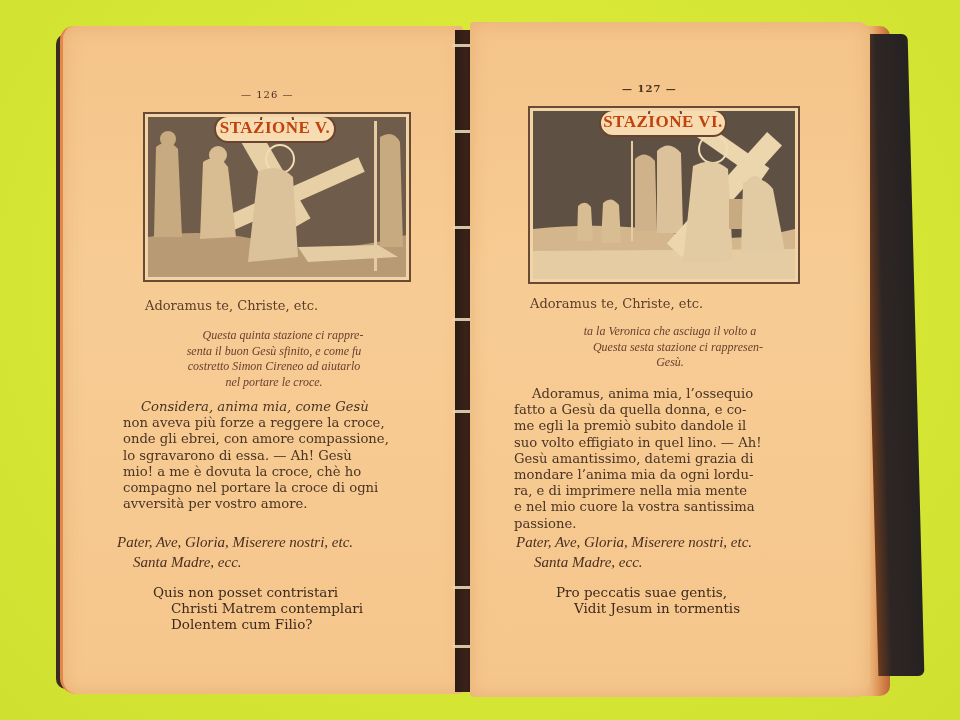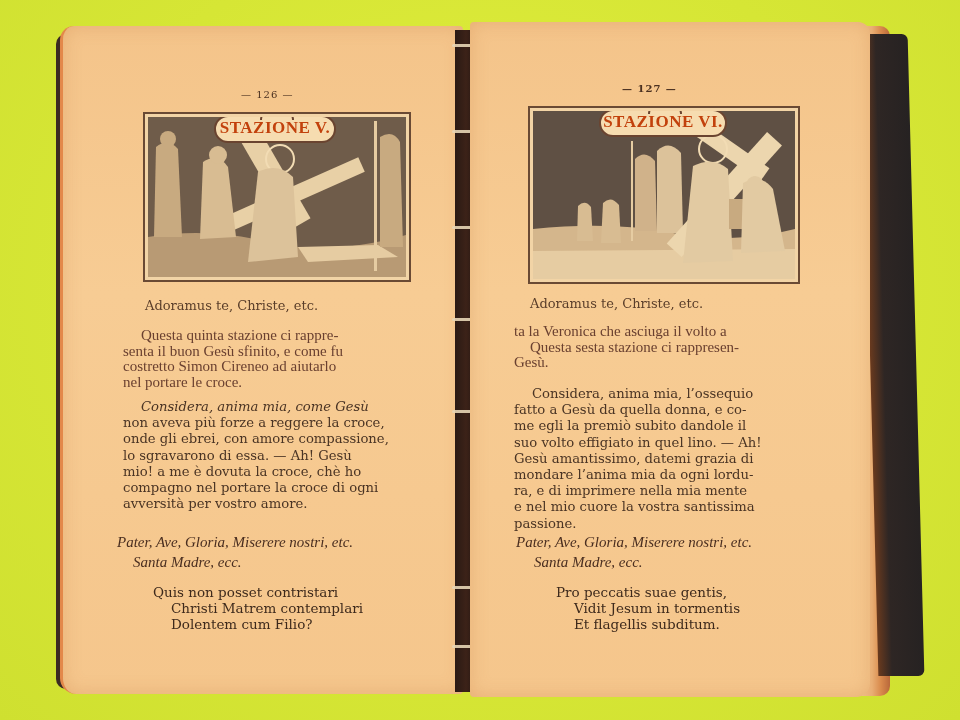--- a/index.html
+++ b/index.html
@@ -68,21 +68,21 @@
   .plate-banner::before {
     content:""; position:absolute; left:50%; top:-9px; width:30px; height:10px;
     margin-left:-15px; border-radius:15px 15px 0 0;
     border:2px solid #6a4430; border-bottom:none; background:#f6dcb0;
   }
   .text {
     position:absolute; color:#4a3424; font-size:13.2px; line-height:16.2px;
     font-family:"DejaVu Serif", serif;
   }
   .text .line { display:block; white-space:pre; }
-  .text.italic { color:#6a4030; font-family:"Liberation Serif", serif; font-size:15px; line-height:15.5px; }
+  .text.italic { font-style:italic; color:#6a4030; font-family:"Liberation Serif", serif; font-size:12px; line-height:15.5px;text-align:center; }
   .heading-line { font-family:"DejaVu Serif", serif; font-size:13px; color:#5a3e2a; }
   .prayer { font-style:italic; font-family:Liberation Serif, serif; font-size:15px; color:#4a2e20; }
   .verse { font-family:"DejaVu Serif", serif; font-size:13.5px; color:#3e2a1c; line-height:16px;margin-left:20px; }
   svg { display:block; }
 </style>
 </head>
 <body>
 
 <div class="book">
 
@@ -189,34 +189,33 @@
 
     <div class="text heading-line" style="left:60px; top:274px;">Adoramus te, Christe, etc.</div>
 
     <div class="text italic" style="left:44px; top:302px; width:312px;">
       <span class="line">ta la Veronica che asciuga il volto a</span>
       <span class="line" style="padding-left:16px;">Questa sesta stazione ci rappresen-</span>
       <span class="line">Gesù.</span>
     </div>
 
     <div class="text" style="left:44px; top:364px; width:312px;">
-      <span class="line" style="padding-left:18px;">Considera, anima mia, l’ossequio</span>
+      <span class="line" style="padding-left:18px;">Adoramus, anima mia, l’ossequio</span>
       <span class="line">fatto a Gesù da quella donna, e co-</span>
       <span class="line">me egli la premiò subito dandole il</span>
       <span class="line">suo volto effigiato in quel lino. — Ah!</span>
       <span class="line">Gesù amantissimo, datemi grazia di</span>
       <span class="line">mondare l’anima mia da ogni lordu-</span>
       <span class="line">ra, e di imprimere nella mia mente</span>
       <span class="line">e nel mio cuore la vostra santissima</span>
       <span class="line">passione.</span>
     </div>
 
     <div class="text prayer" style="left:46px; top:512px;">Pater, Ave, Gloria, Miserere nostri, etc.</div>
     <div class="text prayer" style="left:64px; top:532px;">Santa Madre, ecc.</div>
 
     <div class="text verse" style="left:66px; top:562px;">
       <span class="line">Pro peccatis suae gentis,</span>
       <span class="line" style="padding-left:18px;">Vidit Jesum in tormentis</span>
-      <span class="line" style="padding-left:18px;">Et flagellis subditum.</span>
     </div>
   </div>
 
 </div>
 
 </body></html>

